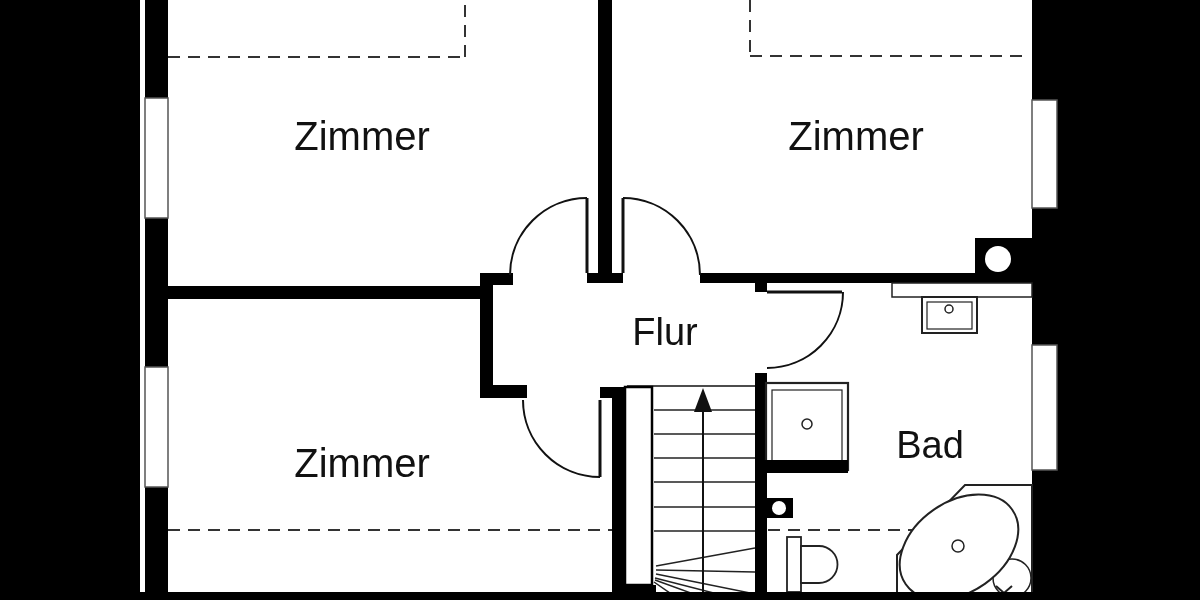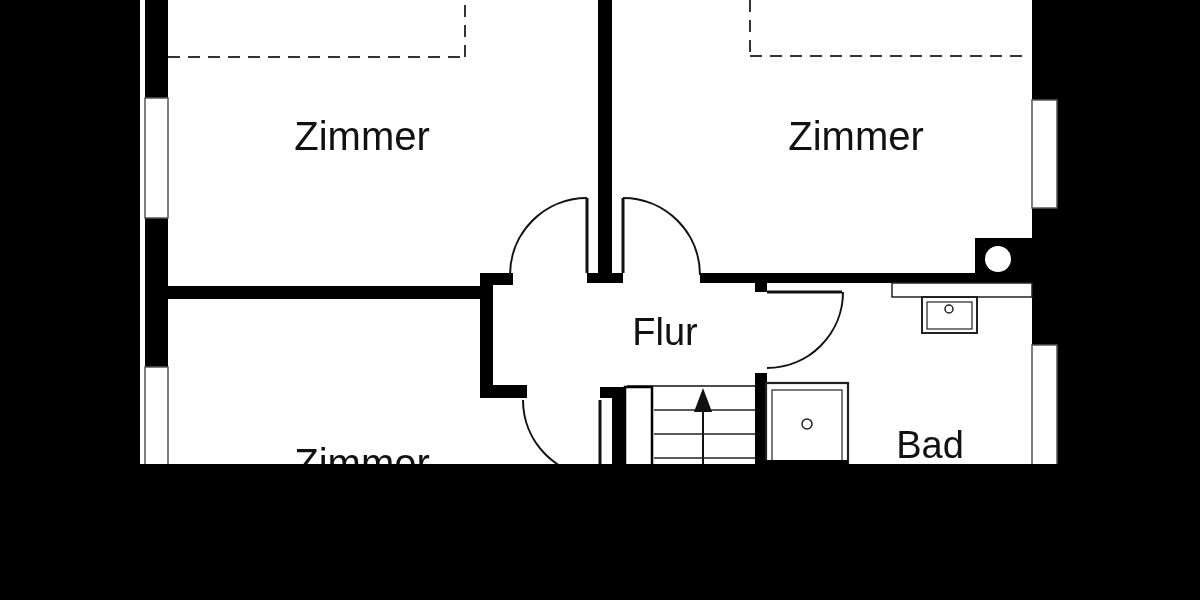--- a/index.html
+++ b/index.html
@@ -1,16 +1,16 @@
 <!DOCTYPE html>
 <html><head>
 <meta charset="utf-8">
 <style>
   html,body{margin:0;padding:0;background:#000;}
-  .stage{position:relative;width:1200px;height:464px;background:#000;overflow:hidden;}
+  .stage{position:relative;width:1200px;height:592px;background:#000;overflow:hidden;}
   svg{display:block;}
   text{font-family:"Liberation Sans", sans-serif; fill:#111;}
 </style>
 </head>
 <body>
 
 <div class="stage">
 <svg width="1200" height="600" viewBox="0 0 1200 600">
 
   <rect x="0" y="0" width="1200" height="600" fill="#000"></rect>

